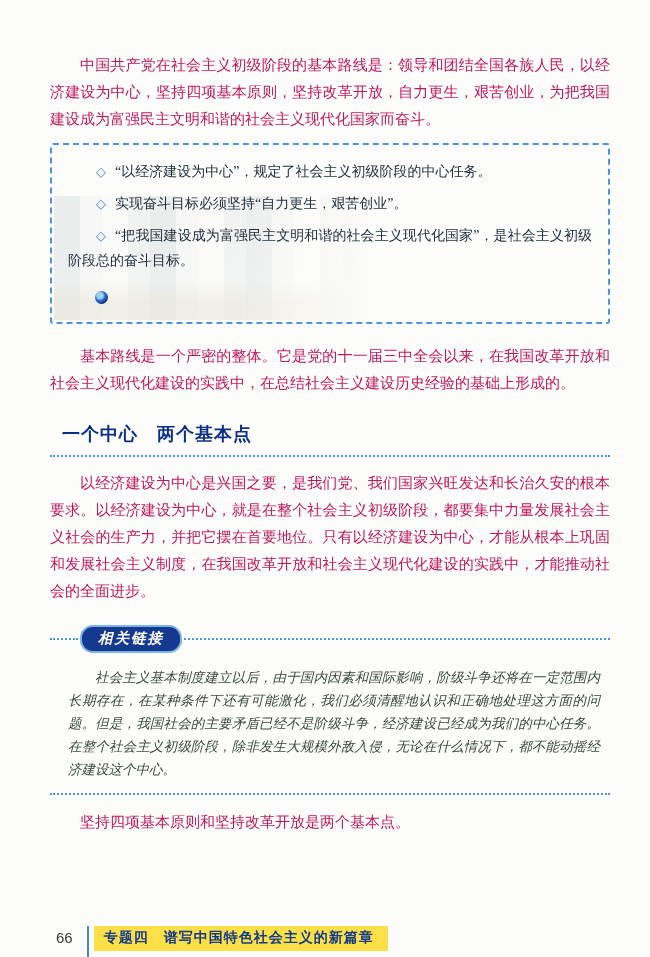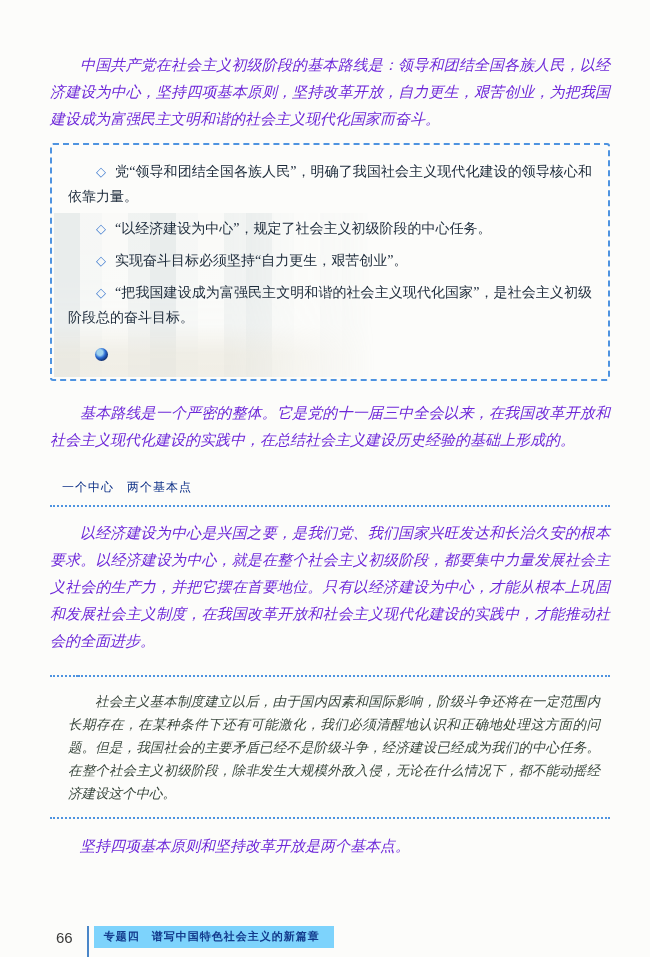--- a/index.html
+++ b/index.html
@@ -15,22 +15,21 @@
     overflow: hidden;
   }
   .content {
     padding: 52px 40px 0 50px;
   }
   .body-text {
     font-size: 15px;
     line-height: 27px;
     text-align: justify;
     text-indent: 2em;
-    color: #6d28d9;
-    font-style: italic;
+    color: #be185d;
   }
   
   .dashed-box {
     position: relative;
     margin-top: 10px;
     border: 2px dashed #4e93e0;
     border-radius: 3px;
     padding: 14px 16px 12px 16px;
     overflow: hidden;
   }
@@ -85,22 +84,22 @@
     background: radial-gradient(circle at 38% 35%, #9fd2ee 0 24%, #2b6bd4 45%, #0e2a66 75%);
     vertical-align: -2px;
     margin-right: 8px;
   }
   
   .para2 { margin-top: 19px; }
   .section-heading {
     margin-top: 25px;
     margin-left: 12px;
     font-family: "Liberation Sans", "DejaVu Sans", sans-serif;
-    font-size: 12px;
-    font-weight: normal;
+    font-size: 18px;
+    font-weight: bold;
     color: #0c2f86;
     letter-spacing: 1px;
   }
   .dotted-line {
     border-top: 2px dotted #4e93e0;
     height: 0;
   }
   .heading-rule { margin-top: 9px; }
   .para3 { margin-top: 13px; }
   
@@ -151,58 +150,58 @@
     margin-top: 3px;
     margin-right: 14px;
   }
   .footer-rule {
     width: 2px;
     height: 64px;
     background: #4a86c8;
     margin-right: 5px;
   }
   .footer-bar {
-    background: #7dd3fc;
+    background: #fde047;
     color: #123a8c;
     font-family: "Liberation Sans", "DejaVu Sans", sans-serif;
-    font-size: 11px;
+    font-size: 14px;
     font-weight: bold;
     padding: 3px 14px 4px 10px;
     letter-spacing: 1px;
     white-space: nowrap;
   }
 </style>
 </head>
 <body>
 
 <div class="page">
   <div class="content">
 
     <p class="body-text">中国共产党在社会主义初级阶段的基本路线是：领导和团结全国各族人民，以经济建设为中心，坚持四项基本原则，坚持改革开放，自力更生，艰苦创业，为把我国建设成为富强民主文明和谐的社会主义现代化国家而奋斗。</p>
 
     <div class="dashed-box">
       <div class="city-bg"></div>
       <div class="box-content">
-        <p class="bullet"><span class="diamond">◇</span><span>党“领导和团结全国各族人民”，明确了我国社会主义现代化建设的领导核心和依靠力量。</span></p>
         <p class="bullet"><span class="diamond">◇</span><span>“以经济建设为中心”，规定了社会主义初级阶段的中心任务。</span></p>
         <p class="bullet"><span class="diamond">◇</span><span>实现奋斗目标必须坚持“自力更生，艰苦创业”。</span></p>
         <p class="bullet"><span class="diamond">◇</span><span>“把我国建设成为富强民主文明和谐的社会主义现代化国家”，是社会主义初级阶段总的奋斗目标。</span></p>
         <p class="prompt"><span class="swirl-icon"></span></p>
       </div>
     </div>
 
     <p class="body-text para2">基本路线是一个严密的整体。它是党的十一届三中全会以来，在我国改革开放和社会主义现代化建设的实践中，在总结社会主义建设历史经验的基础上形成的。</p>
 
     <h2 class="section-heading">一个中心　两个基本点</h2>
     <div class="dotted-line heading-rule"></div>
 
     <p class="body-text para3">以经济建设为中心是兴国之要，是我们党、我们国家兴旺发达和长治久安的根本要求。以经济建设为中心，就是在整个社会主义初级阶段，都要集中力量发展社会主义社会的生产力，并把它摆在首要地位。只有以经济建设为中心，才能从根本上巩固和发展社会主义制度，在我国改革开放和社会主义现代化建设的实践中，才能推动社会的全面进步。</p>
 
     <div class="related-header">
       <span class="dots-left"></span>
+      <span class="badge">相关链接</span>
       <span class="dots-right"></span>
     </div>
     <p class="kai-text">社会主义基本制度建立以后，由于国内因素和国际影响，阶级斗争还将在一定范围内长期存在，在某种条件下还有可能激化，我们必须清醒地认识和正确地处理这方面的问题。但是，我国社会的主要矛盾已经不是阶级斗争，经济建设已经成为我们的中心任务。在整个社会主义初级阶段，除非发生大规模外敌入侵，无论在什么情况下，都不能动摇经济建设这个中心。</p>
     <div class="dotted-line closing-rule"></div>
 
     <p class="body-text para4">坚持四项基本原则和坚持改革开放是两个基本点。</p>
 
   </div>
 
   <div class="footer">

